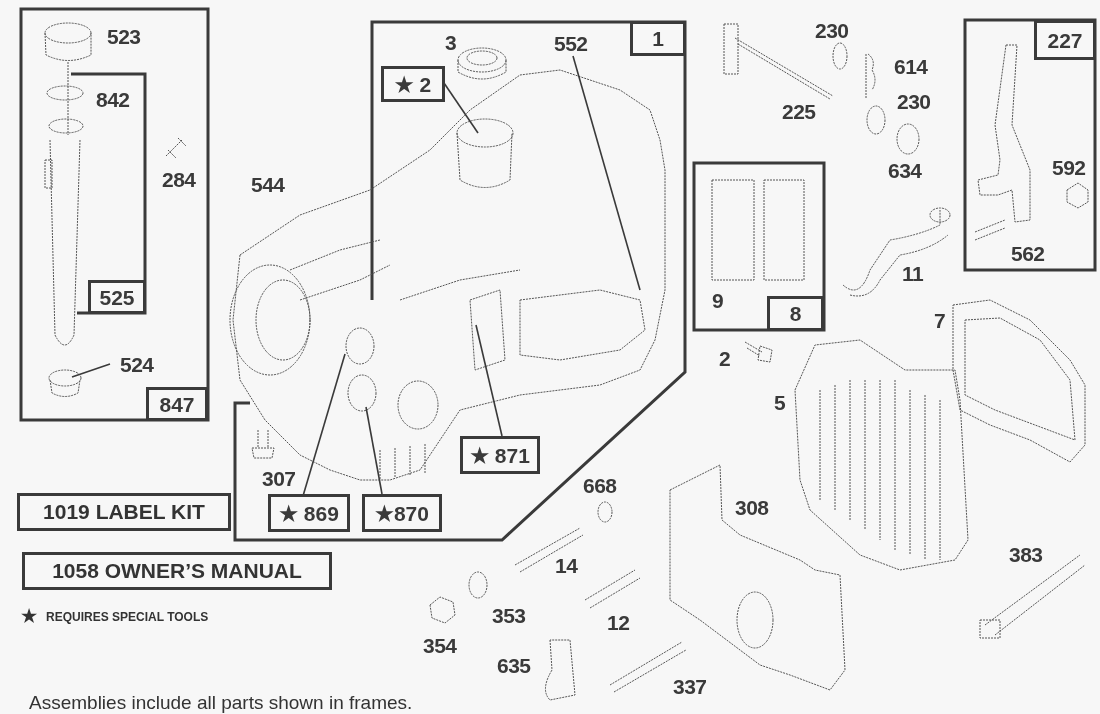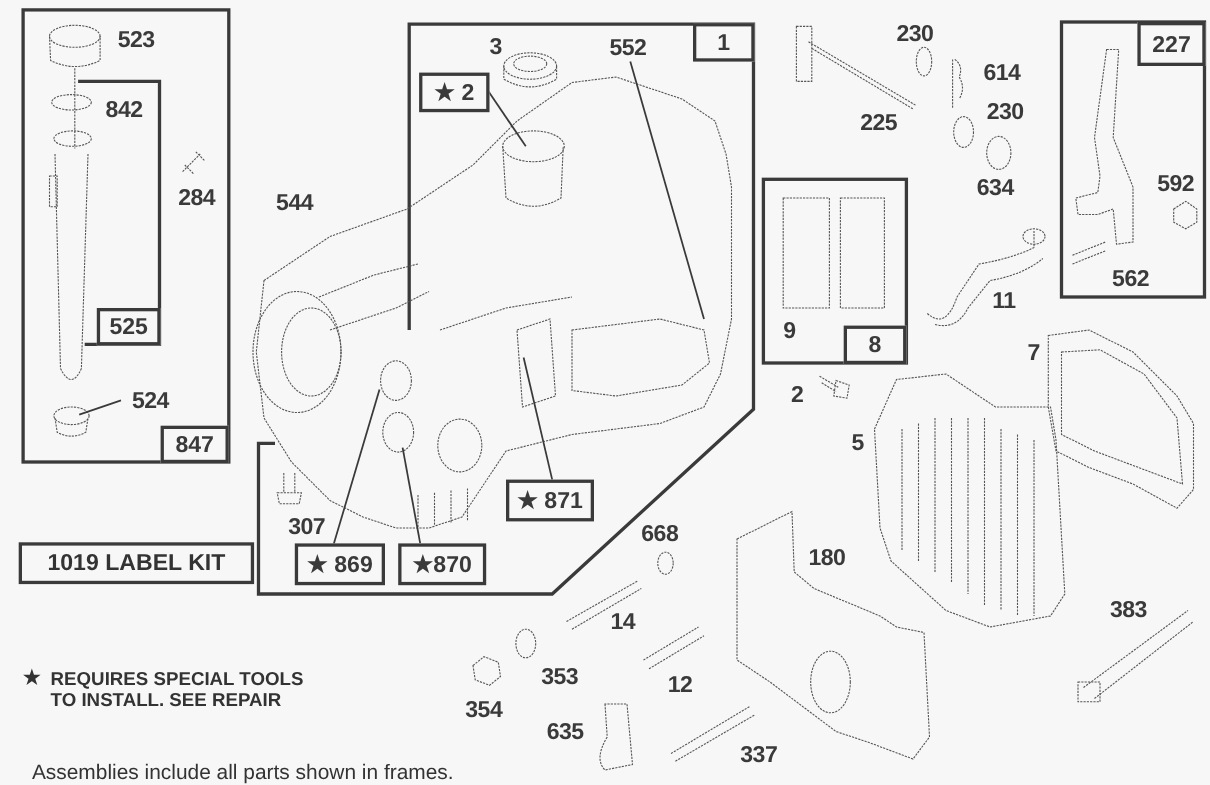--- a/index.html
+++ b/index.html
@@ -19,21 +19,21 @@
     border: 3px solid #3a3a3a; background: #f7f7f7; box-sizing: border-box;
     display: flex; align-items: center; justify-content: center; line-height: 1;
     white-space: nowrap;
   }
   .kit {
     position: absolute; font-weight: bold; font-size: 21px; color: #333;
     border: 3px solid #3a3a3a; box-sizing: border-box;
     display: flex; align-items: center; justify-content: center; white-space: nowrap;
   }
   .note {
-    position: absolute; font-weight: bold; font-size: 17px; color: #333;
+    position: absolute; font-weight: bold; font-size: 12px; color: #333;
     line-height: 19px; white-space: nowrap;
   }
   .foot { position: absolute; font-size: 19px; color: #333; white-space: nowrap; }
   svg .ln { fill: none; stroke: #555; stroke-width: 1; stroke-dasharray: 2 1; }
   svg .frame { fill: none; stroke: #3a3a3a; stroke-width: 3; }
   svg .lead { stroke: #3a3a3a; stroke-width: 1.6; fill: none; }
 </style>
 </head>
 <body>
 
@@ -204,30 +204,30 @@
   <span class="lbl" style="left:262px;top:468px">307</span>
   <div class="boxlbl" style="left:268px;top:494px;width:82px;height:38px">
     <span>★</span>&nbsp;<span>869</span>
   </div>
   <div class="boxlbl" style="left:362px;top:494px;width:80px;height:38px">
     <span>★</span>
       <span>870</span>
   </div>
 
   <span class="lbl" style="left:583px;top:475px">668</span>
-  <span class="lbl" style="left:735px;top:497px">180</span>
+  <span class="lbl" style="left:735px;top:497px">308</span>
   <span class="lbl" style="left:555px;top:555px">14</span>
   <span class="lbl" style="left:492px;top:605px">353</span>
   <span class="lbl" style="left:607px;top:612px">12</span>
   <span class="lbl" style="left:423px;top:635px">354</span>
   <span class="lbl" style="left:497px;top:655px">635</span>
   <span class="lbl" style="left:673px;top:676px">337</span>
   <span class="lbl" style="left:1009px;top:544px">383</span>
 
   <div class="kit" style="left:17px;top:493px;width:214px;height:38px">1019 LABEL KIT</div>
+  <div class="kit" style="left:22px;top:552px;width:310px;height:38px">1058 OWNER’S MANUAL</div>
 
   <span class="note" style="left:21px;top:607px;font-size:18px">★</span>
   <div class="note" style="left:46px;top:608px">
     <div>REQUIRES SPECIAL TOOLS</div>
-    <div>TO INSTALL.  SEE REPAIR</div>
   </div>
   <div class="foot" style="left:29px;top:692px">Assemblies include all parts shown in frames.</div>
 </div>
 
 </body></html>

